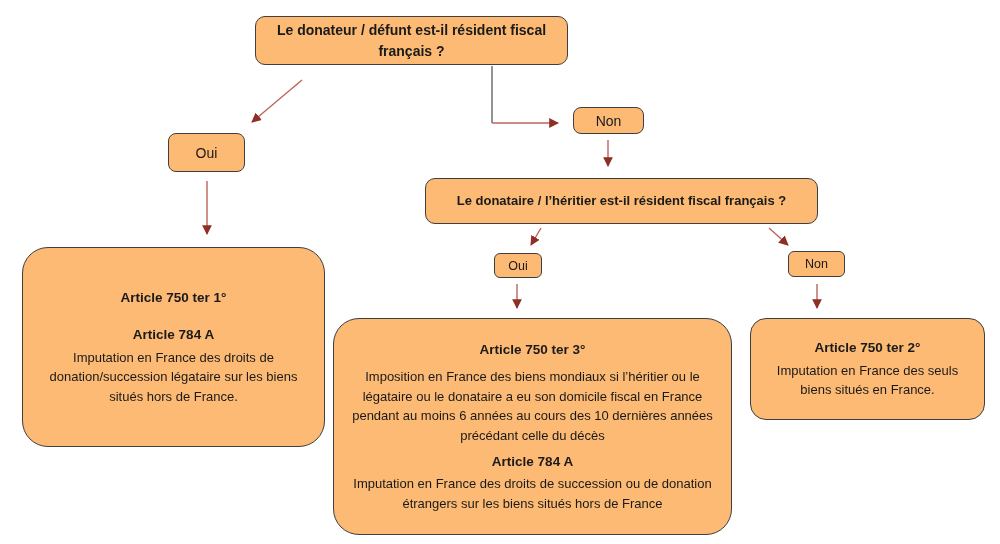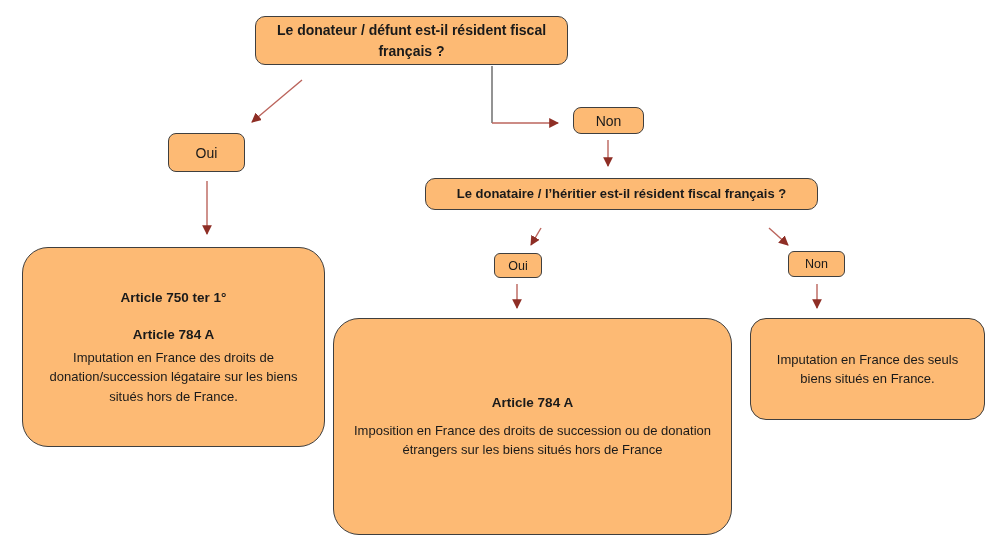--- a/index.html
+++ b/index.html
@@ -60,42 +60,47 @@
     <line class="arrow" x1="517" y1="284" x2="517" y2="308" marker-end="url(#ah)"></line>
     <line class="arrow" x1="817" y1="284" x2="817" y2="308" marker-end="url(#ah)"></line>
   </svg>
 
   <div class="node question" style="left:255px;top:16px;width:313px;height:49px;">Le donateur / défunt est-il résident fiscal français ?</div>
 
   <div class="node label big" style="left:168px;top:133px;width:77px;height:39px;">Oui</div>
 
   <div class="node label big" style="left:573px;top:107px;width:71px;height:27px;">Non</div>
 
-  <div class="node question oneline" style="left:425px;top:178px;width:393px;height:32px;">Le donataire / l’héritier est-il résident fiscal français ?</div>
+  <div class="node question oneline" style="left:425px;top:178px;width:393px;height:46px;">Le donataire / l’héritier est-il résident fiscal français ?</div>
 
   <div class="node label small" style="left:494px;top:253px;width:48px;height:25px;">Oui</div>
 
   <div class="node label small" style="left:788px;top:251px;width:57px;height:26px;">Non</div>
 
   <div class="node outcome outcome-left" style="left:22px;top:247px;width:303px;height:200px;">
     <div class="sec">
       <div class="sec-title">Article 750 ter 1°</div>
     </div>
     <div class="sec">
       <div class="sec-title">Article 784 A</div>
       <div class="sec-body">Imputation en France des droits de donation/succession légataire sur les biens situés hors de France.</div>
     </div>
   </div>
 
   <div class="node outcome outcome-mid" style="left:333px;top:318px;width:399px;height:217px;">
     <div class="sec">
+      <div class="sec-title">Article 750 ter 3°</div>
+      <div class="sec-body">Imposition en France des biens mondiaux si l’héritier ou le légataire ou le donataire a eu son domicile fiscal en France pendant au moins 6 années au cours des 10 dernières années précédant celle du décès</div>
+    </div>
+    <div class="sec">
       <div class="sec-title">Article 784 A</div>
-      <div class="sec-body">Imposition en France des droits de succession ou de donation étrangers sur les biens situés hors de France</div>
+      <div class="sec-body">Imputation en France des droits de succession ou de donation étrangers sur les biens situés hors de France</div>
     </div>
   </div>
 
   <div class="node outcome outcome-right" style="left:750px;top:318px;width:235px;height:102px;">
     <div class="sec">
+      <div class="sec-title">Article 750 ter 2°</div>
       <div class="sec-body">Imputation en France des seuls biens situés en France.</div>
     </div>
   </div>
 
 </div>
 
 </body></html>

